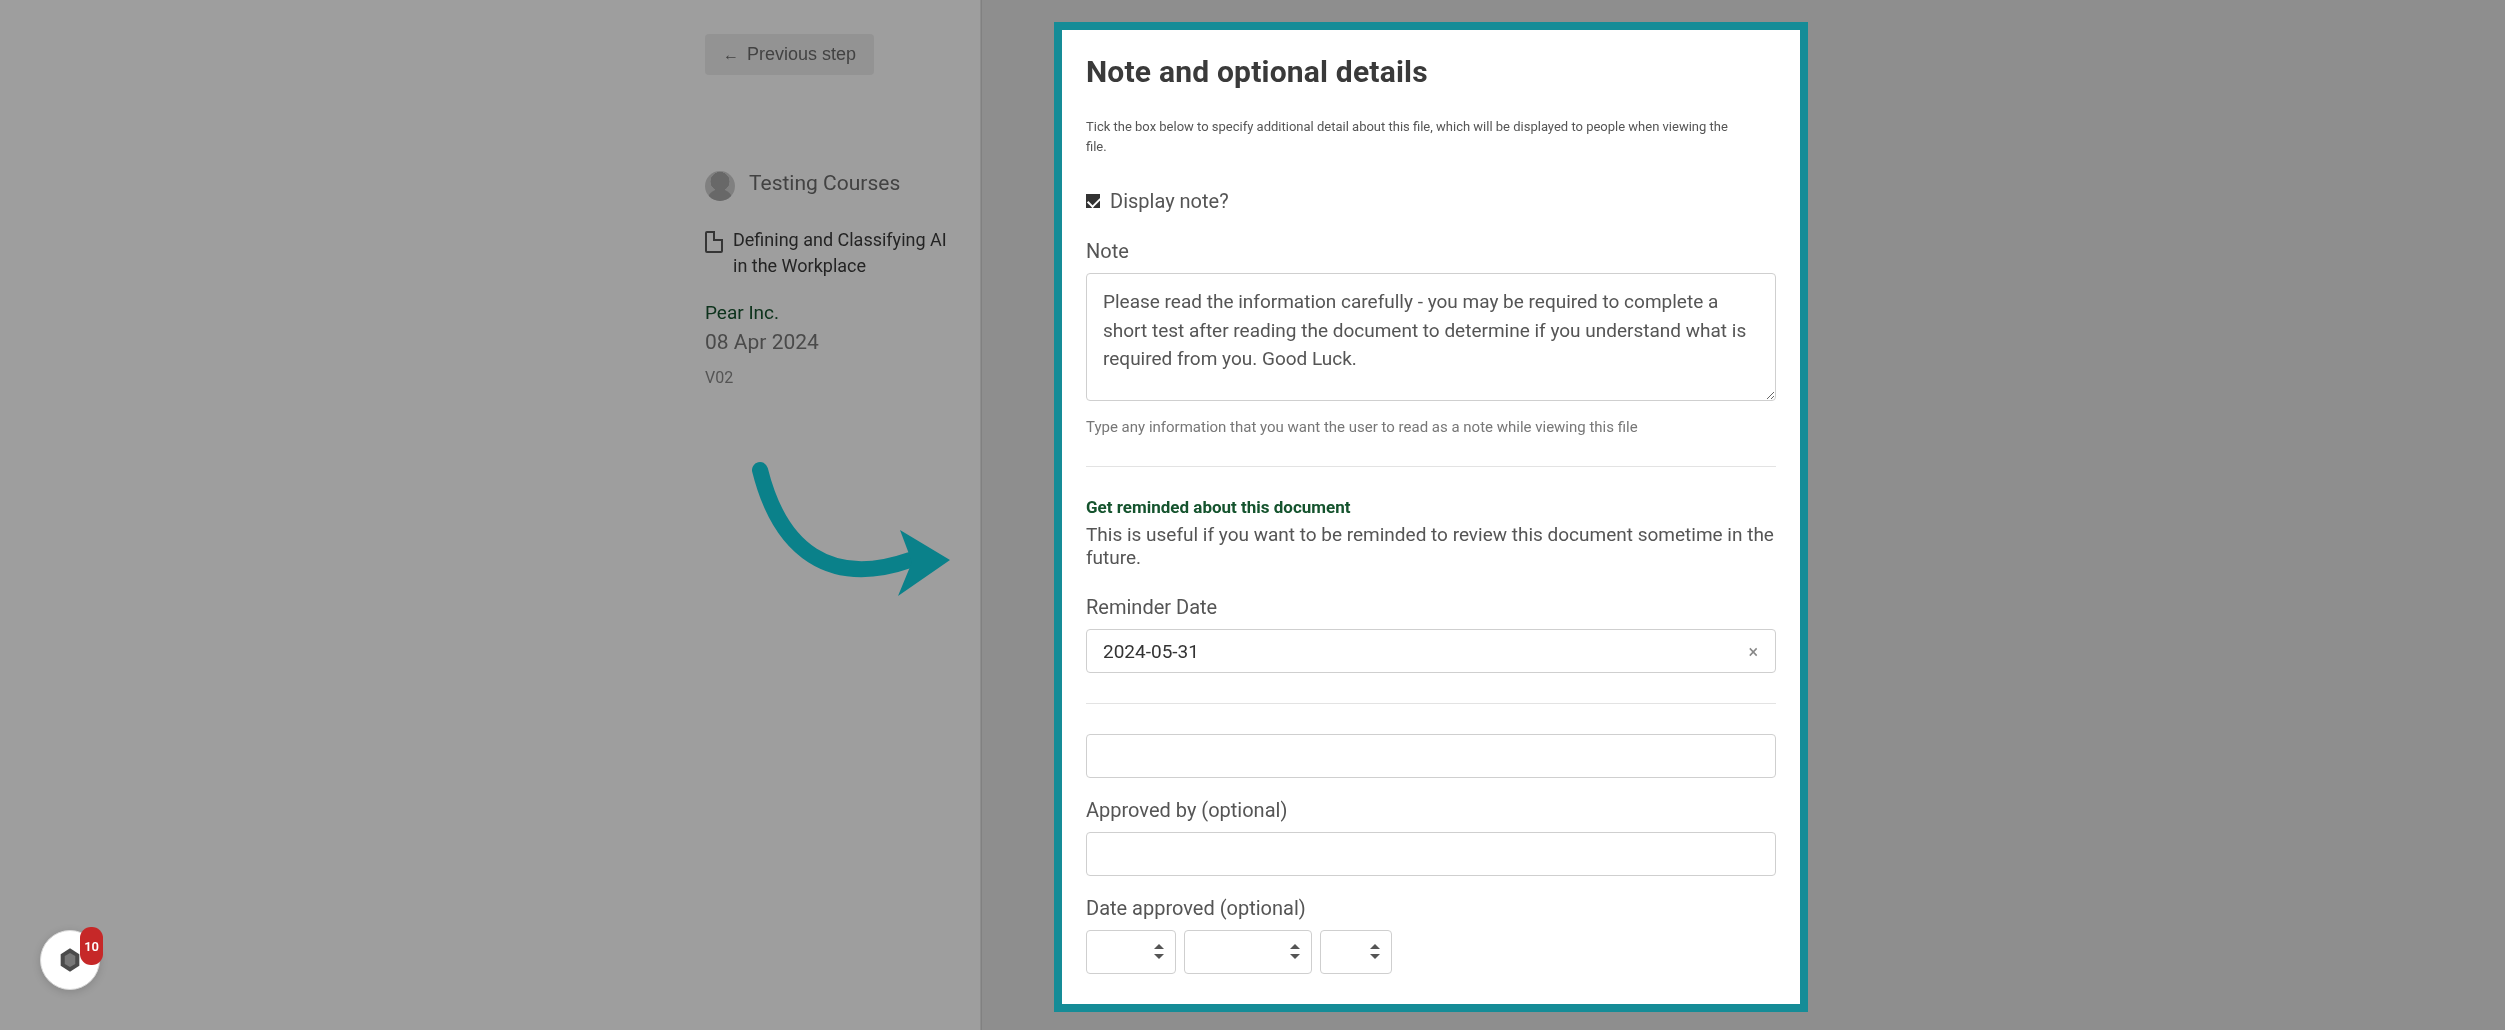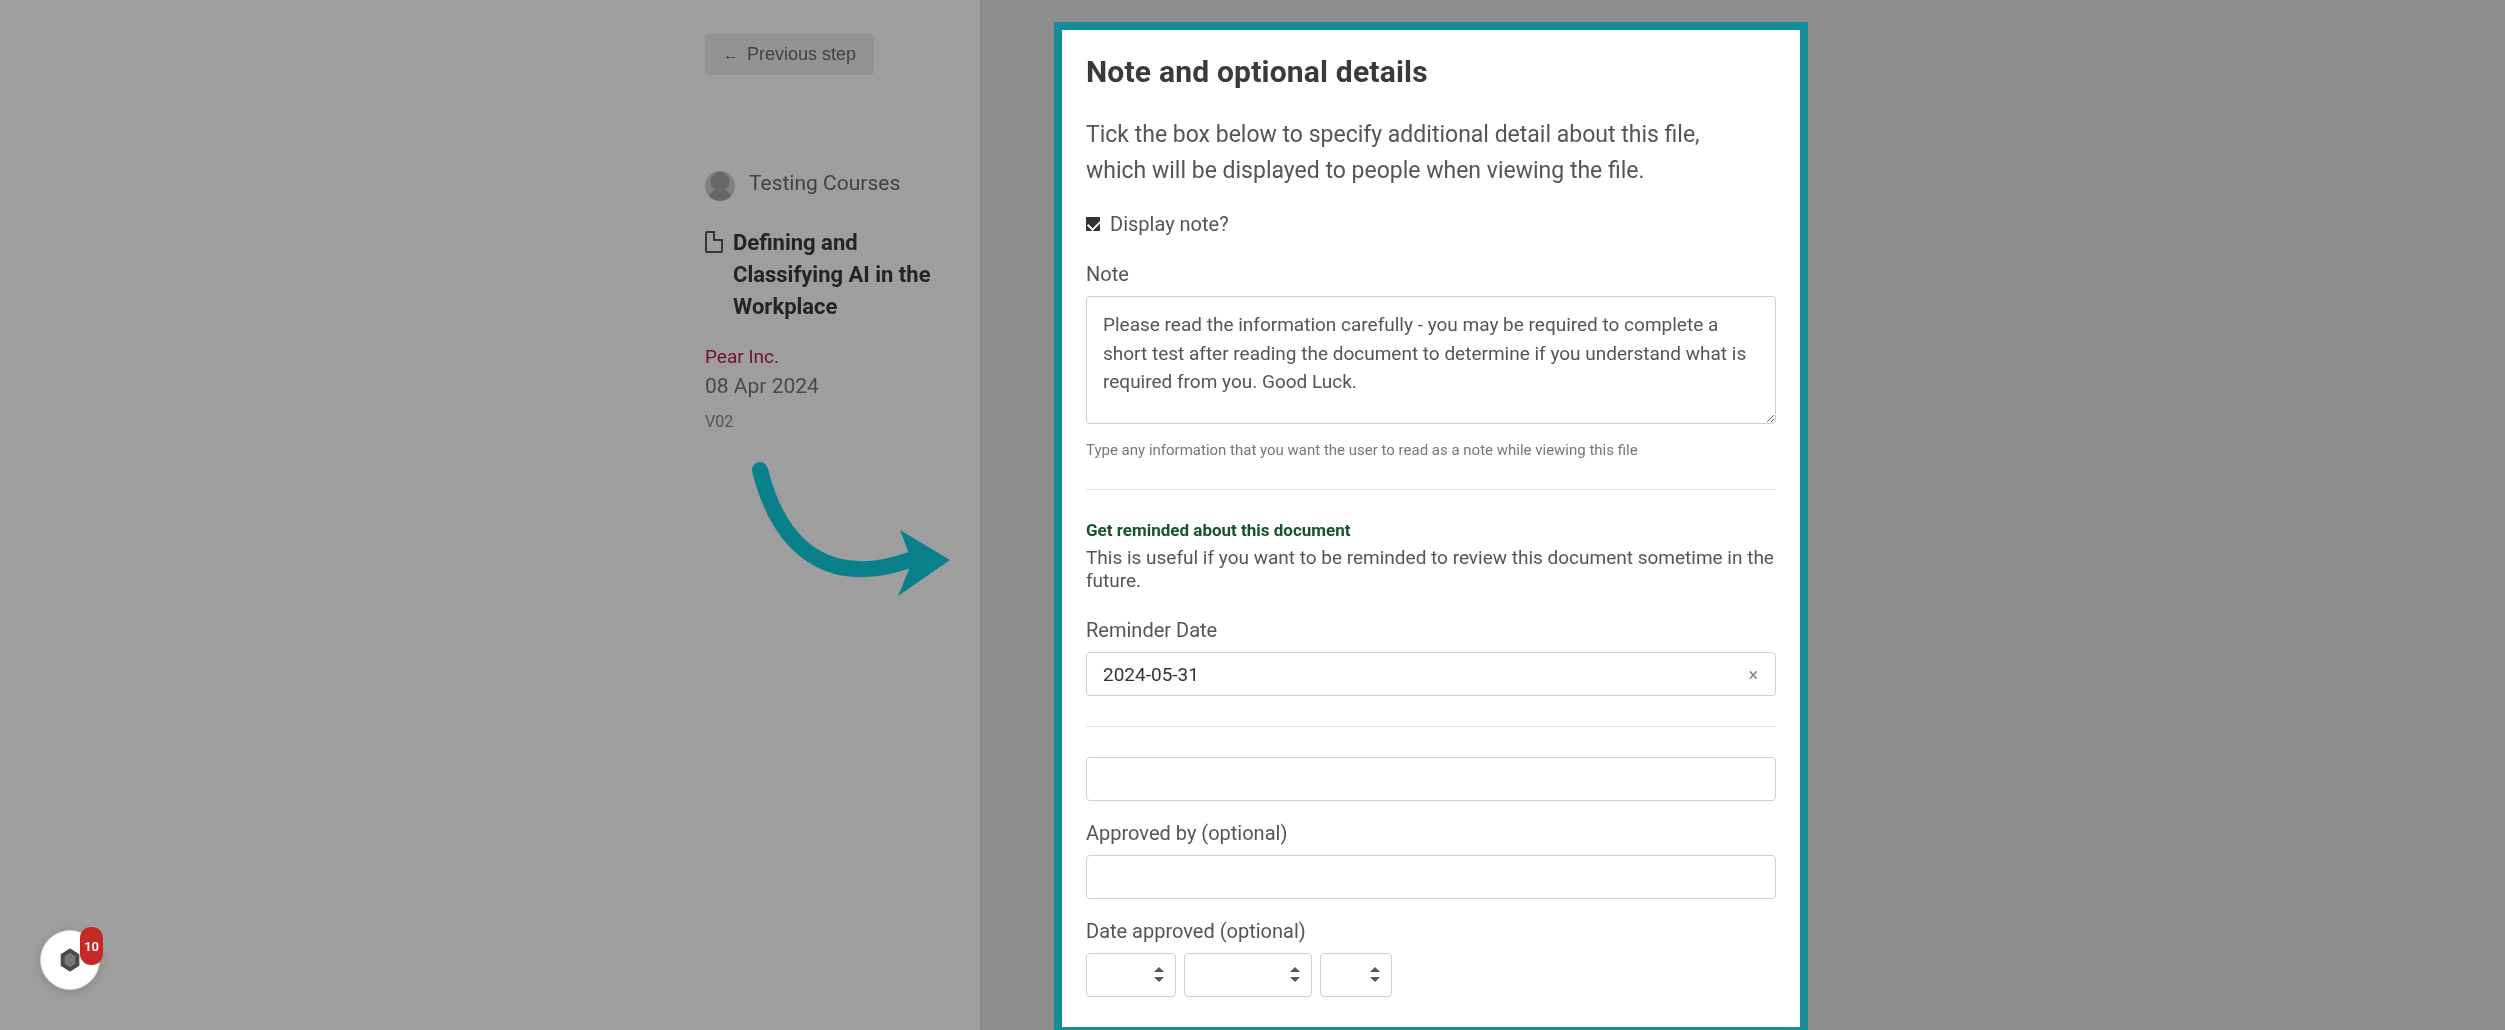--- a/index.html
+++ b/index.html
@@ -73,26 +73,26 @@
   .doc-icon {
     width:18px; height:22px; border:2px solid #555; border-radius:2px;
     position:relative; flex-shrink:0; margin-top:4px;
   }
   .doc-icon:before {
     content:''; position:absolute; right:-2px; top:-2px;
     width:8px; height:8px; background:#fff; border-left:2px solid #555; border-bottom:2px solid #555;
   }
   .doc-title {
     color:#3a3a3a;
-    font-size:22px;
-    font-weight:700;
+    font-size:18px;
+    font-weight:400;
     line-height:1.45;
     max-width:220px;
   }
-  .meta-1 { color:#be185d; font-size:19px; margin-bottom:6px; }
+  .meta-1 { color:#14532d; font-size:19px; margin-bottom:6px; }
   .meta-2 { color:#777; font-size:21px; margin-bottom:14px; }
   .meta-3 { color:#888; font-size:16px; }
 
   
   .divider {
     position: absolute;
     left: 981px;
     top: 0;
     height: 1030px;
     width: 0;
@@ -124,24 +124,24 @@
   }
   .modal-pad { padding: 24px 24px 30px 24px; }
   .modal-title {
     font-size: 30px;
     font-weight: 700;
     color: #3a3a3a;
     margin-bottom: 28px;
     letter-spacing: .2px;
   }
   .modal-intro {
-    font-size: 23px;
+    font-size: 13px;
     color: #555;
     line-height: 1.55;
-    margin-bottom: 24px;
+    margin-bottom: 32px;
     max-width: 660px;
   }
   .check-row { display:flex; align-items:center; gap:10px; margin-bottom:26px; }
   .chk {
     width:14px; height:14px; border:2px solid #333; background:#fff; position:relative; flex-shrink:0;
   }
   .chk.checked { background:#333; }
   .chk.checked:after{
     content:''; position:absolute; left:2px; top:-1px; width:6px; height:10px;
     border-right:2px solid #fff; border-bottom:2px solid #fff; transform:rotate(45deg);

